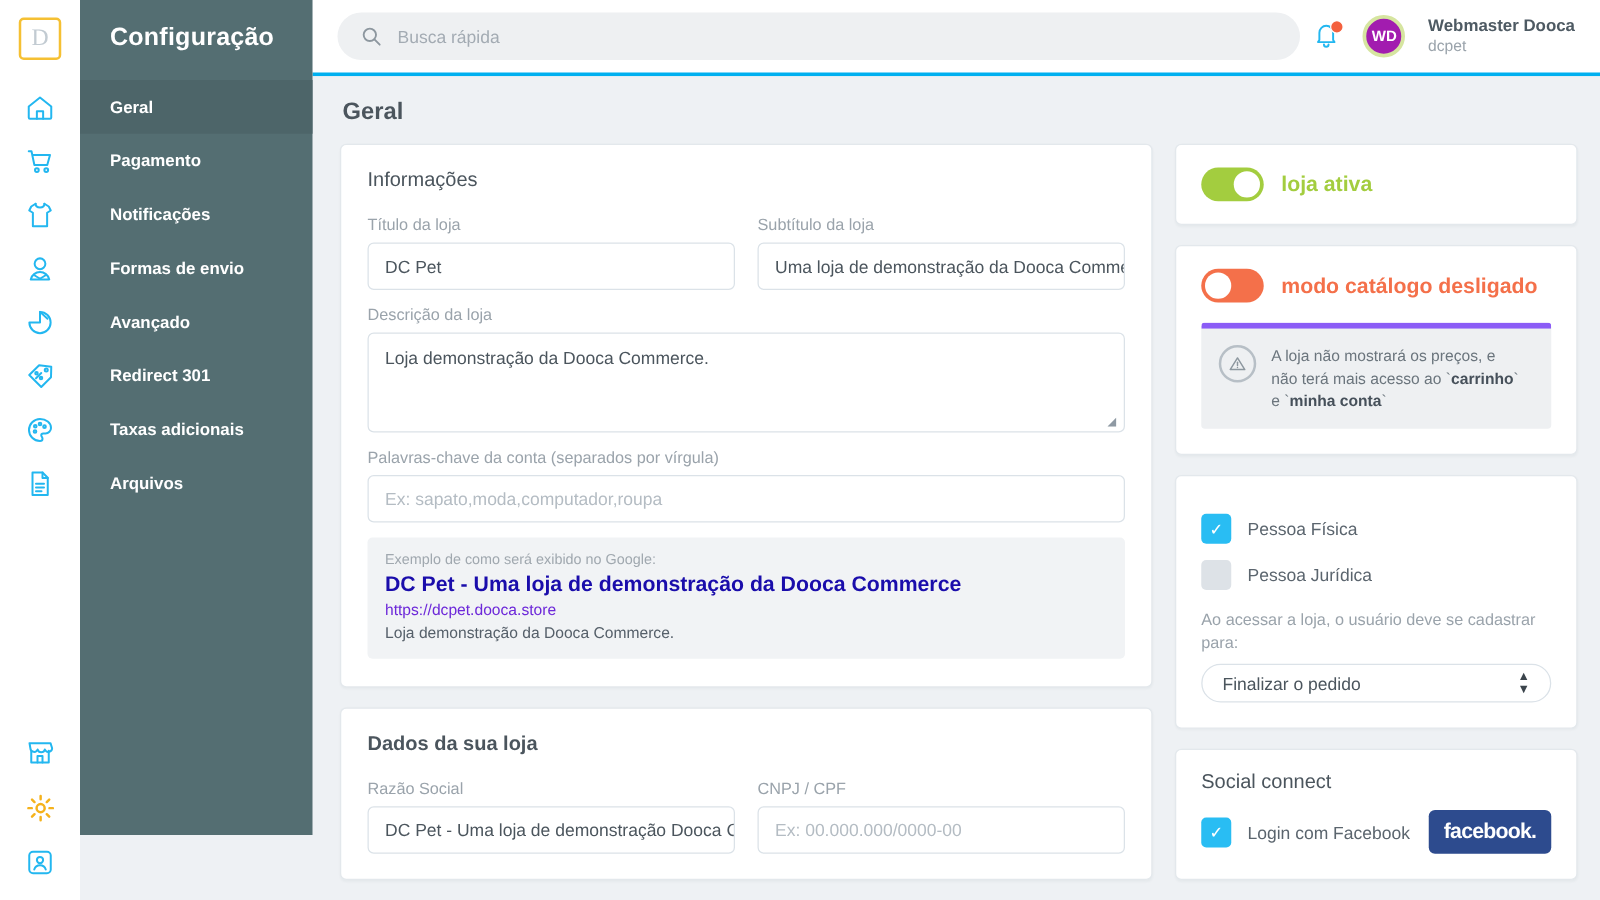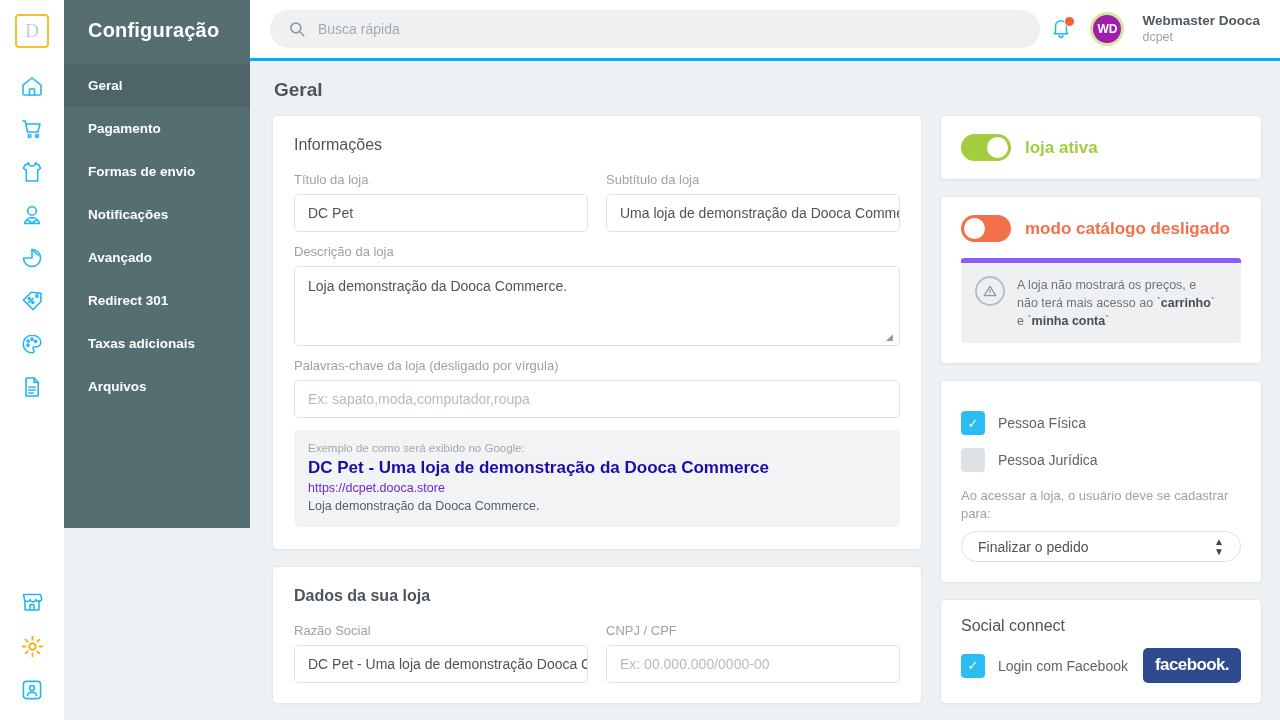--- a/index.html
+++ b/index.html
@@ -29,21 +29,21 @@
     width: 44px; height: 43px; display: flex; align-items: center; justify-content: center;
     color: #23b7f0;
   }
   .rail-bottom { position: absolute; bottom: 8px; left: 0; width: 64px;
                  display: flex; flex-direction: column; align-items: center; }
   .rail-bottom .rail-ic { height: 44px; }
   .rail-ic.accent { color: #f5b21c; }
 
   
   .side {
-    width: 186px; flex: 0 0 186px; background: #546e72; height: 528px;
+    width: 186px; flex: 0 0 186px; background: #546e72; height: 668px;
     position: relative; z-index: 4;
   }
   .side-title {
     color: #ffffff; font-size: 20px; font-weight: bold;
     padding: 19px 0 0 24px; letter-spacing: .2px;
   }
   .side-nav { margin-top: 22px; }
   .side-item {
     height: 43px; display: flex; align-items: center;
     padding-left: 24px; color: #ffffff; font-size: 13.5px; font-weight: bold;
@@ -274,24 +274,24 @@
   <div class="side">
     <div class="side-title">Configuração</div>
     <div class="side-nav">
       <div class="side-item active">
         <span>Geral</span>
       </div>
       <div class="side-item">
         <span>Pagamento</span>
       </div>
       <div class="side-item">
+        <span>Notificações</span>
+      </div>
+      <div class="side-item">
         <span>Formas de envio</span>
-      </div>
-      <div class="side-item">
-        <span>Notificações</span>
       </div>
       <div class="side-item">
         <span>Avançado</span>
       </div>
       <div class="side-item">
         <span>Redirect 301</span>
       </div>
       <div class="side-item">
         <span>Taxas adicionais</span>
       </div>
@@ -355,21 +355,21 @@
 
               <div class="fld">
                 <span class="lbl">Descrição da loja</span>
                 <div class="ta">
                   <span>Loja demonstração da Dooca Commerce.</span>
                   <span class="ta-handle">◢</span>
                 </div>
               </div>
 
               <div class="fld">
-                <span class="lbl">Palavras-chave da loja (desligado por vírgula)</span>
+                <span class="lbl">Palavras-chave da conta (separados por vírgula)</span>
                 <div class="inp ph">Ex: sapato,moda,computador,roupa</div>
               </div>
 
               <div class="gbox">
                 <div class="g-note">Exemplo de como será exibido no Google:</div>
                 <div class="g-title">DC Pet - Uma loja de demonstração da Dooca Commerce</div>
                 <div class="g-url">https://dcpet.dooca.store</div>
                 <div class="g-desc">Loja demonstração da Dooca Commerce.</div>
               </div>
             </div>

